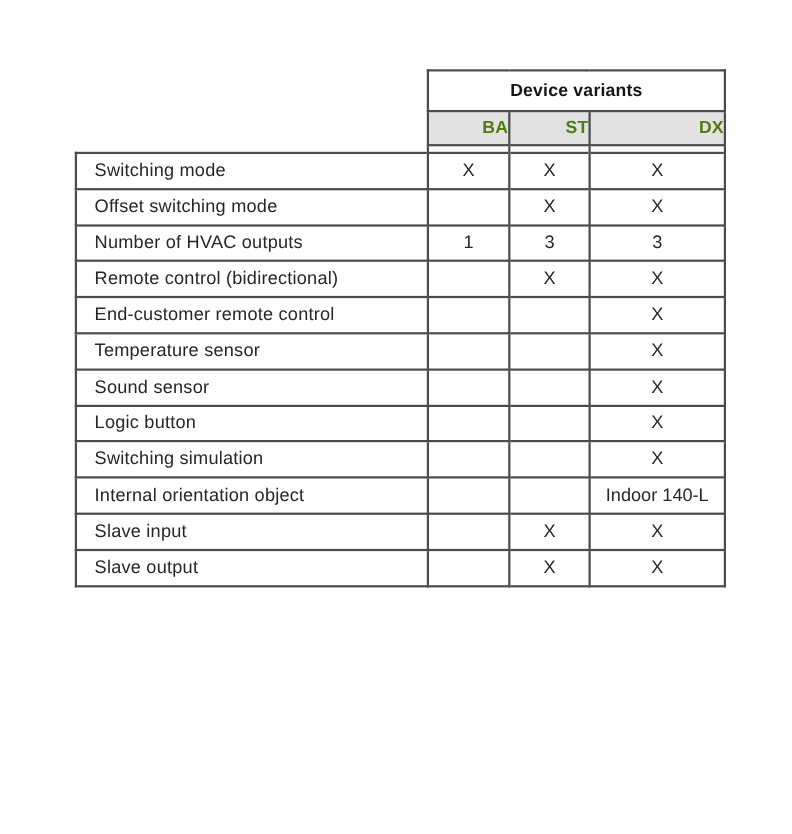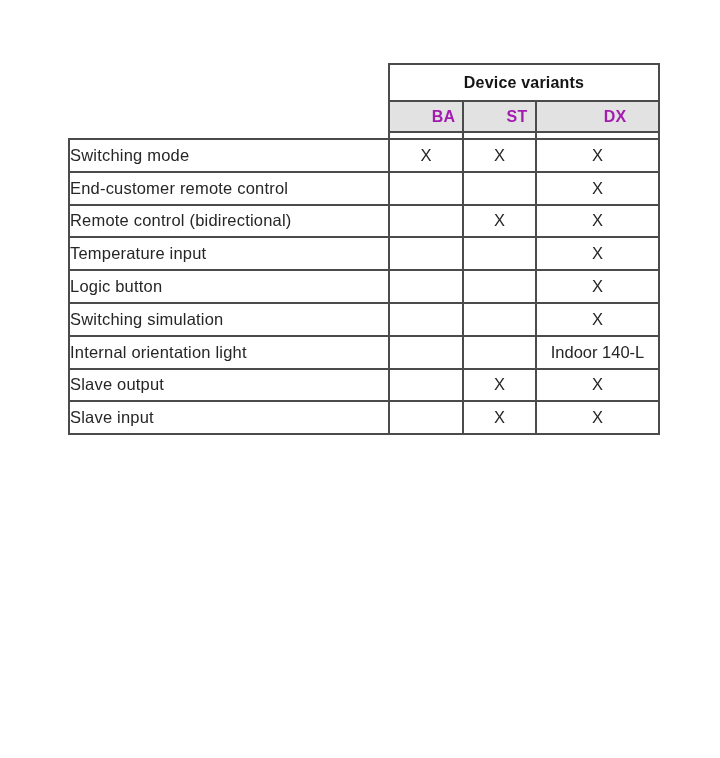--- a/index.html
+++ b/index.html
@@ -33,40 +33,40 @@
     color: #141414;
     text-align: center;
     letter-spacing: 0.2px;
   }
   .variant-cell {
     height: 29px;
     border: 2px solid #4b4b4b;
     background: #e2e2e2;
     font-size: 16px;
     font-weight: bold;
-    color: #a21caf;
-    text-align: center;
+    color: #4d7c0f;
+    text-align: right;
     letter-spacing: 0.2px;
     padding-left: 35px;
   }
   .gap-cell {
     height: 5px;
     border-left: 2px solid #4b4b4b;
     border-right: 2px solid #4b4b4b;
     border-top: none;
     border-bottom: none;
     font-size: 0; line-height: 0;
     background: #ffffff;
   }
   tbody.body-rows tr { height: 32.8px; }
   .feature-cell {
     border: 2px solid #4b4b4b;
     font-size: 16.5px;
     color: #262626;
-    padding-left: 0;
+    padding-left: 16px;
     letter-spacing: 0.2px;
     background: #ffffff;
     white-space: nowrap;
   }
   .value-cell {
     border: 2px solid #4b4b4b;
     font-size: 16.5px;
     color: #262626;
     text-align: center;
     background: #ffffff;
@@ -104,75 +104,93 @@
     </thead>
     <tbody class="body-rows">
   <tr>
     <td class="feature-cell">Switching mode</td>
     <td class="value-cell">X</td>
     <td class="value-cell">X</td>
     <td class="value-cell">X</td>
   </tr>
 
 
-
+  <tr>
+    <td class="feature-cell">Offset switching mode</td>
+    <td class="value-cell"></td>
+    <td class="value-cell">X</td>
+    <td class="value-cell">X</td>
+  </tr>
 
   <tr>
-    <td class="feature-cell">End-customer remote control</td>
-    <td class="value-cell"></td>
-    <td class="value-cell"></td>
-    <td class="value-cell">X</td>
+    <td class="feature-cell">Number of HVAC outputs</td>
+    <td class="value-cell">1</td>
+    <td class="value-cell">3</td>
+    <td class="value-cell">3</td>
   </tr>
 
   <tr>
     <td class="feature-cell">Remote control (bidirectional)</td>
     <td class="value-cell"></td>
     <td class="value-cell">X</td>
     <td class="value-cell">X</td>
   </tr>
 
   <tr>
-    <td class="feature-cell">Temperature input</td>
+    <td class="feature-cell">End-customer remote control</td>
     <td class="value-cell"></td>
     <td class="value-cell"></td>
     <td class="value-cell">X</td>
   </tr>
 
+  <tr>
+    <td class="feature-cell">Temperature sensor</td>
+    <td class="value-cell"></td>
+    <td class="value-cell"></td>
+    <td class="value-cell">X</td>
+  </tr>
+
+  <tr>
+    <td class="feature-cell">Sound sensor</td>
+    <td class="value-cell"></td>
+    <td class="value-cell"></td>
+    <td class="value-cell">X</td>
+  </tr>
 
   <tr>
     <td class="feature-cell">Logic button</td>
     <td class="value-cell"></td>
     <td class="value-cell"></td>
     <td class="value-cell">X</td>
   </tr>
 
   <tr>
     <td class="feature-cell">Switching simulation</td>
     <td class="value-cell"></td>
     <td class="value-cell"></td>
     <td class="value-cell">X</td>
   </tr>
 
 
   <tr>
-    <td class="feature-cell">Internal orientation light</td>
+    <td class="feature-cell">Internal orientation object</td>
     <td class="value-cell"></td>
     <td class="value-cell"></td>
     <td class="value-cell">Indoor 140-L</td>
   </tr>
 
   <tr>
-    <td class="feature-cell">Slave output</td>
+    <td class="feature-cell">Slave input</td>
     <td class="value-cell"></td>
     <td class="value-cell">X</td>
     <td class="value-cell">X</td>
   </tr>
 
   <tr>
-    <td class="feature-cell">Slave input</td>
+    <td class="feature-cell">Slave output</td>
     <td class="value-cell"></td>
     <td class="value-cell">X</td>
     <td class="value-cell">X</td>
   </tr>
 
 
 
 </tbody>
   </table>
 </div>

